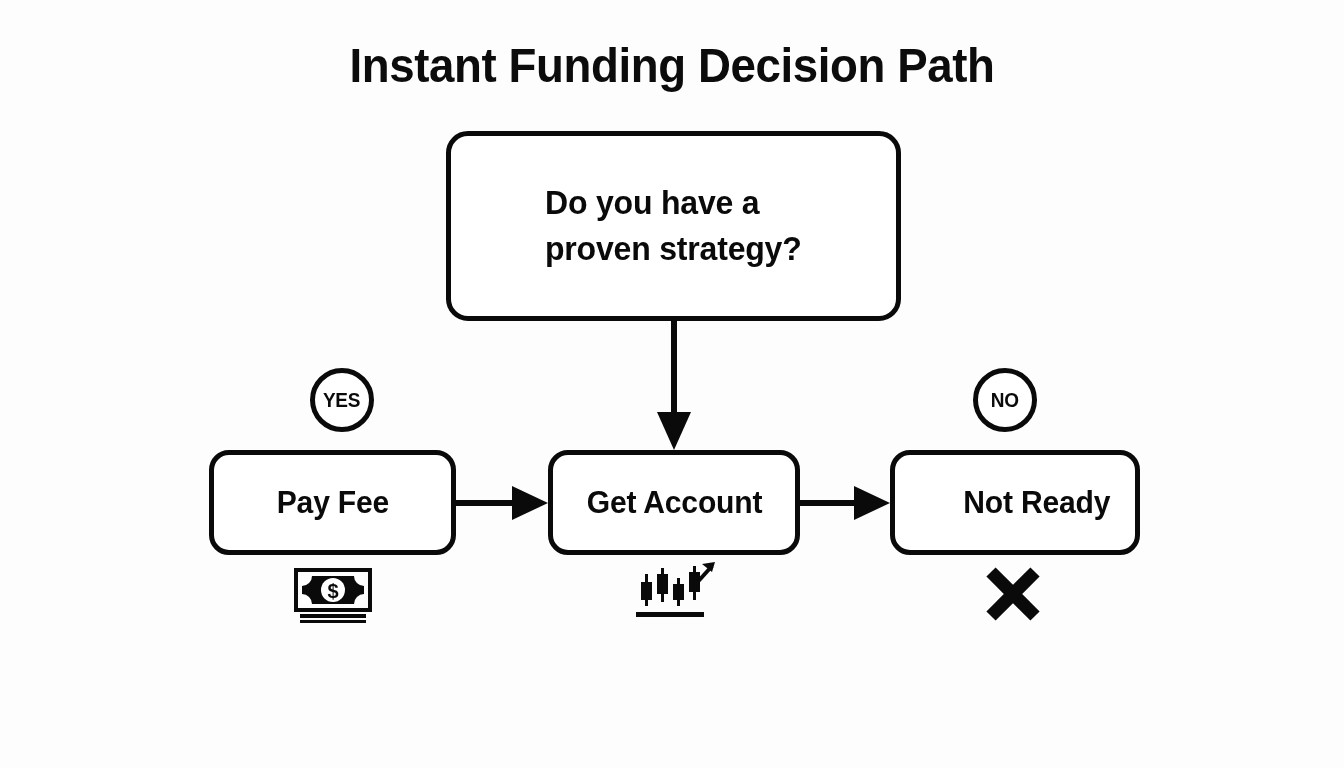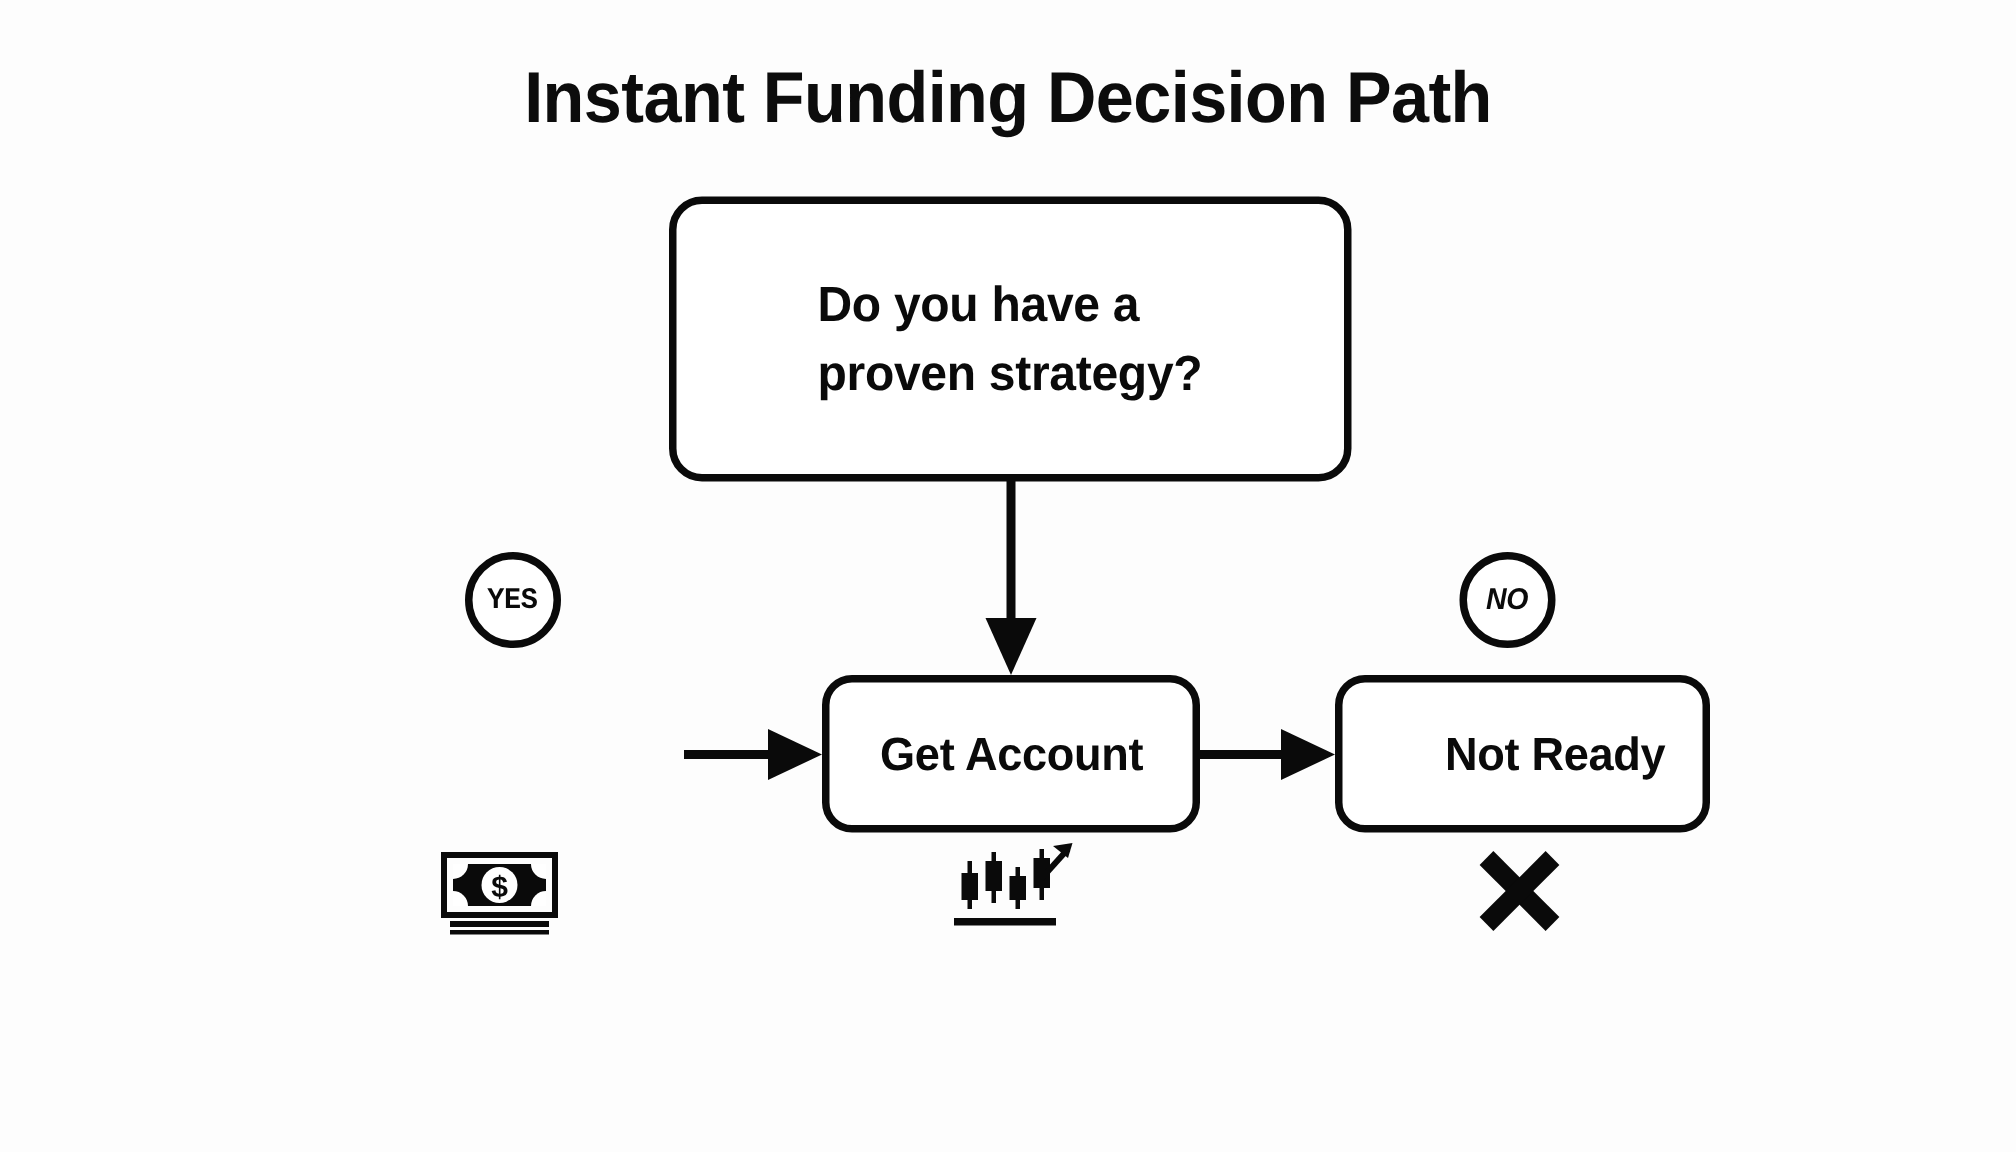--- a/index.html
+++ b/index.html
@@ -92,22 +92,22 @@
     align-items: center;
     justify-content: center;
   }
   .badge span {
     font-size: 20px;
     font-weight: 700;
     color: #0a0a0a;
     letter-spacing: -0.3px;
     transform: scaleX(0.95);
   }
-  #badge-yes { left: 310px; top: 368px; font-family: Liberation Mono, monospace; }
-  #badge-no  { left: 973px; top: 368px; font-style: italic; }
+  #badge-yes { left: 310px; top: 368px; }
+  #badge-no  { left: 973px; top: 368px; }
 
   
   .node-icon {
     position: absolute;
     width: 90px;
     height: 68px;
     display: flex;
     align-items: center;
     justify-content: center;
   }
@@ -156,20 +156,23 @@
   </div>
 
   <div class="badge" id="badge-yes">
     <span>YES</span>
   </div>
 
   <div class="badge" id="badge-no">
     <span>NO</span>
   </div>
 
+  <div class="node" id="node-pay-fee">
+    <div class="node-label">Pay Fee</div>
+  </div>
 
   <div class="node" id="node-get-acct">
     <div class="node-label">Get Account</div>
   </div>
 
   <div class="node" id="node-not-ready">
     <div class="node-label">Not Ready</div>
   </div>
 
   <div class="node-icon" id="icon-money">

